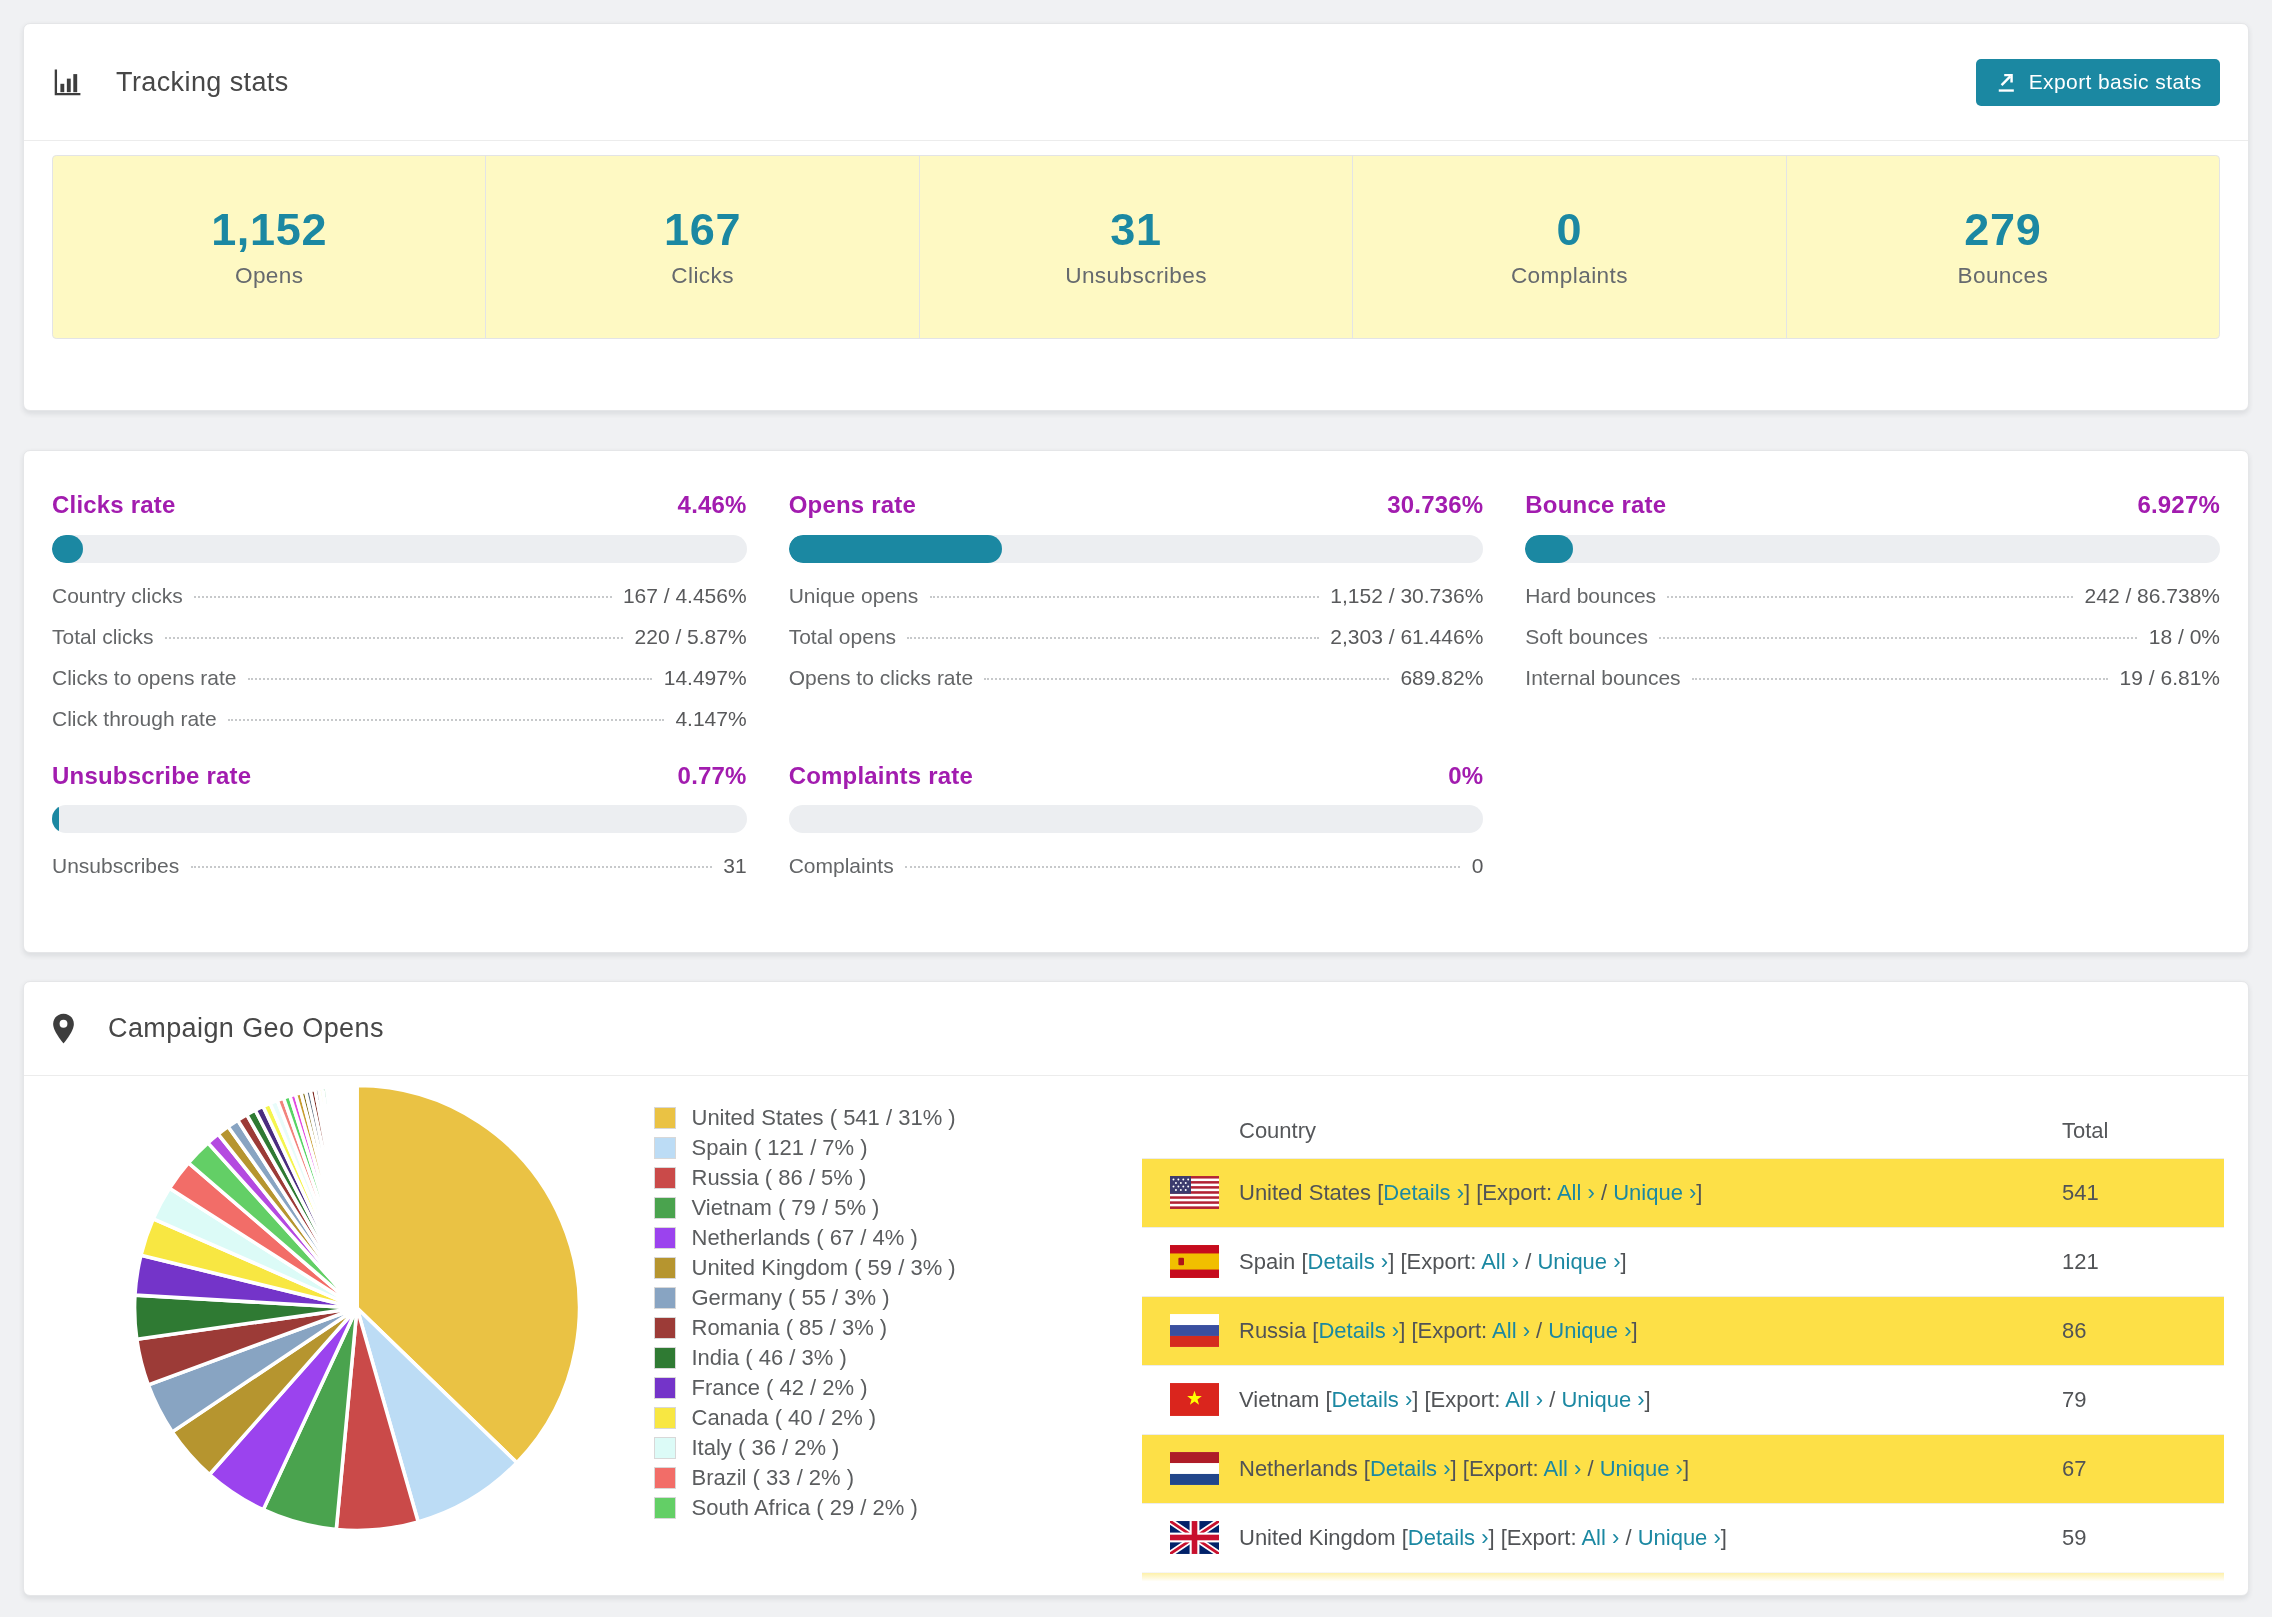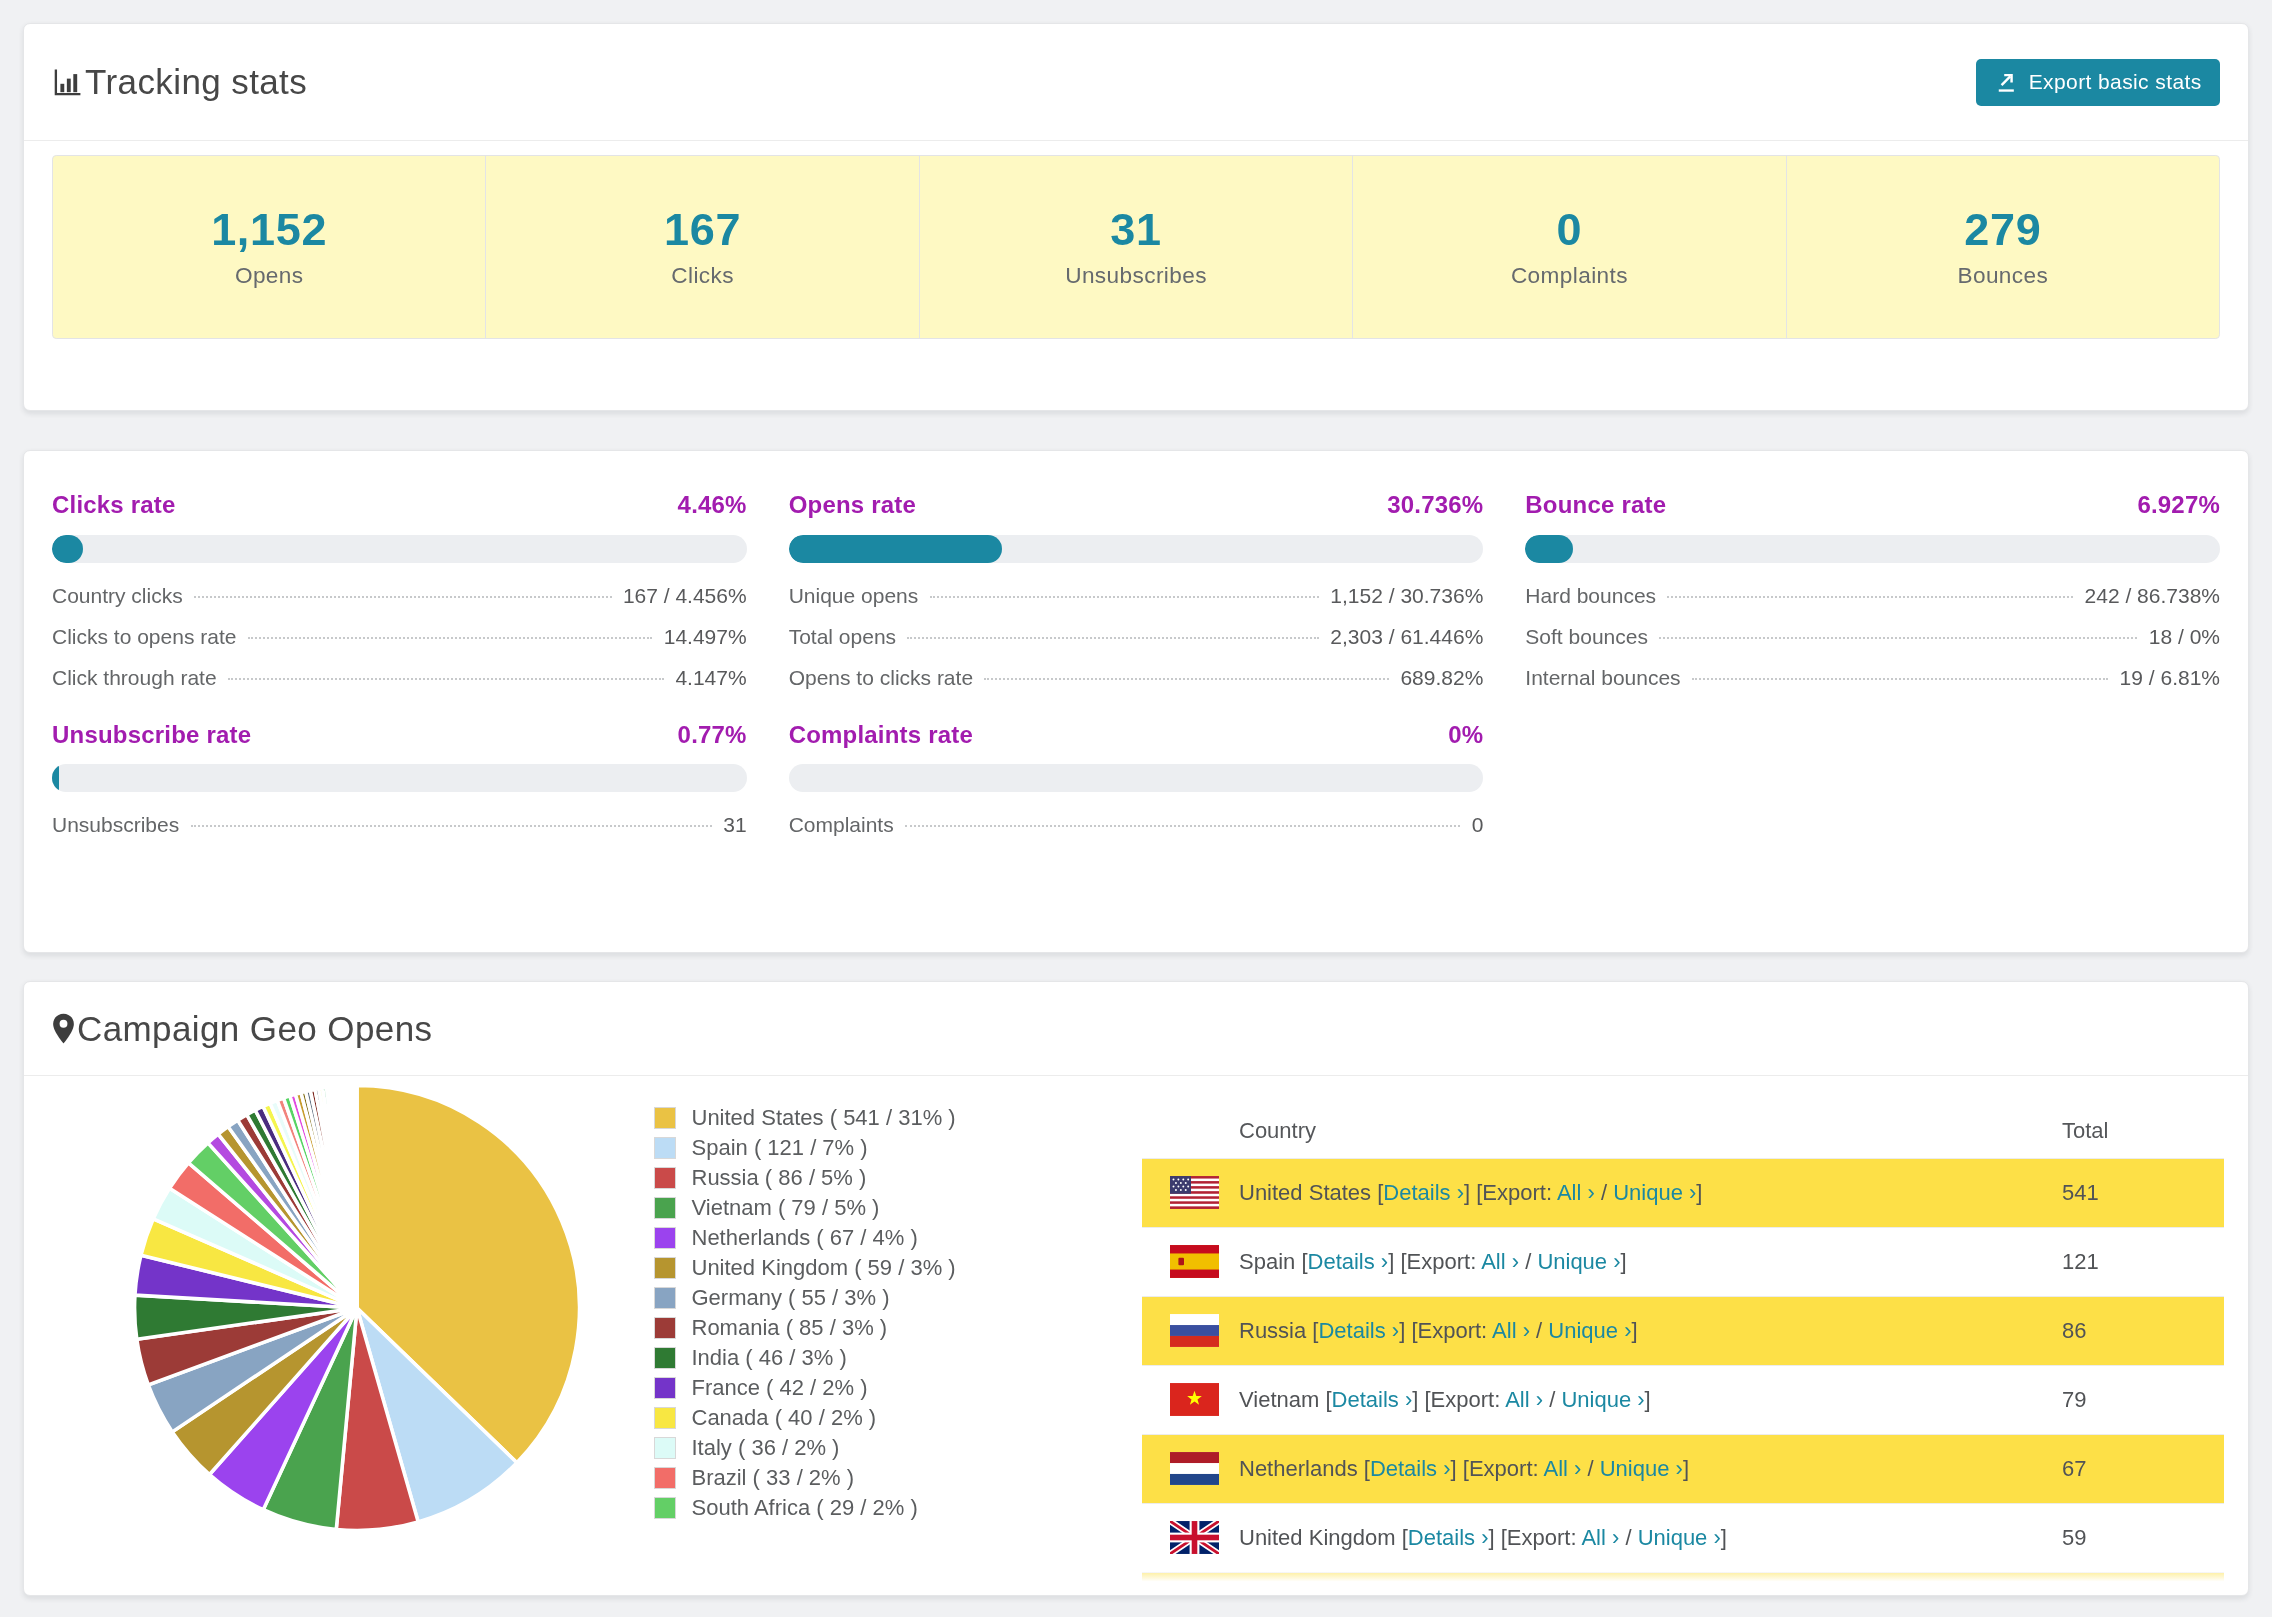--- a/index.html
+++ b/index.html
@@ -17,22 +17,22 @@
   #card-tracking{top:23px;height:388px;}
   #card-rates{top:450px;height:503px;}
   #card-geo{top:981px;height:615px;overflow:hidden;}
 
   .card-header{
     display:flex;align-items:center;justify-content:space-between;
     padding:0 28px;height:116px;
   }
   #card-geo .card-header{height:93px;}
   .card-title{
-    display:flex;align-items:center;gap:2px;
-    font-size:35px;font-weight:500;color:#474747;letter-spacing:0.4px;
+    display:flex;align-items:center;gap:33px;
+    font-size:27px;font-weight:500;color:#474747;letter-spacing:0.4px;
   }
   .hdiv{height:0.7px;background:#ececec;}
 
   
   .btn-export{
     display:flex;align-items:center;gap:11.3px;border:none;cursor:pointer;
     background:var(--accent);color:#fff;font-size:21px;font-weight:500;
     padding:0 18.4px;height:47px;border-radius:5px;
     font-family:inherit;letter-spacing:0.4px;
   }
@@ -143,20 +143,25 @@
           <span>4.46%</span>
         </div>
         <div class="bar">
           <div class="bar-fill" style="width: 4.46%;"></div>
         </div>
         <div class="panel-rows">
           <div class="stat-line">
             <span class="lbl">Country clicks</span>
             <span class="leader"></span>
             <span class="val">167 / 4.456%</span>
+          </div>
+          <div class="stat-line">
+            <span class="lbl">Total clicks</span>
+            <span class="leader"></span>
+            <span class="val">220 / 5.87%</span>
           </div>
           <div class="stat-line">
             <span class="lbl">Clicks to opens rate</span>
             <span class="leader"></span>
             <span class="val">14.497%</span>
           </div>
           <div class="stat-line">
             <span class="lbl">Click through rate</span>
             <span class="leader"></span>
             <span class="val">4.147%</span>

